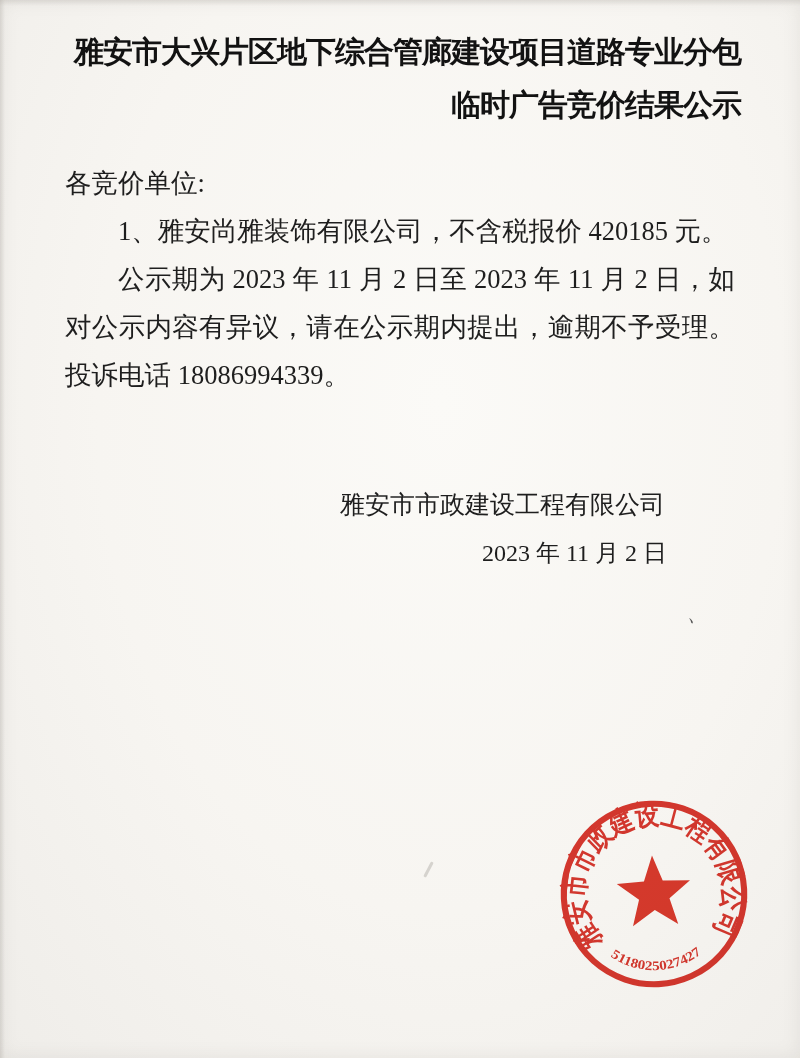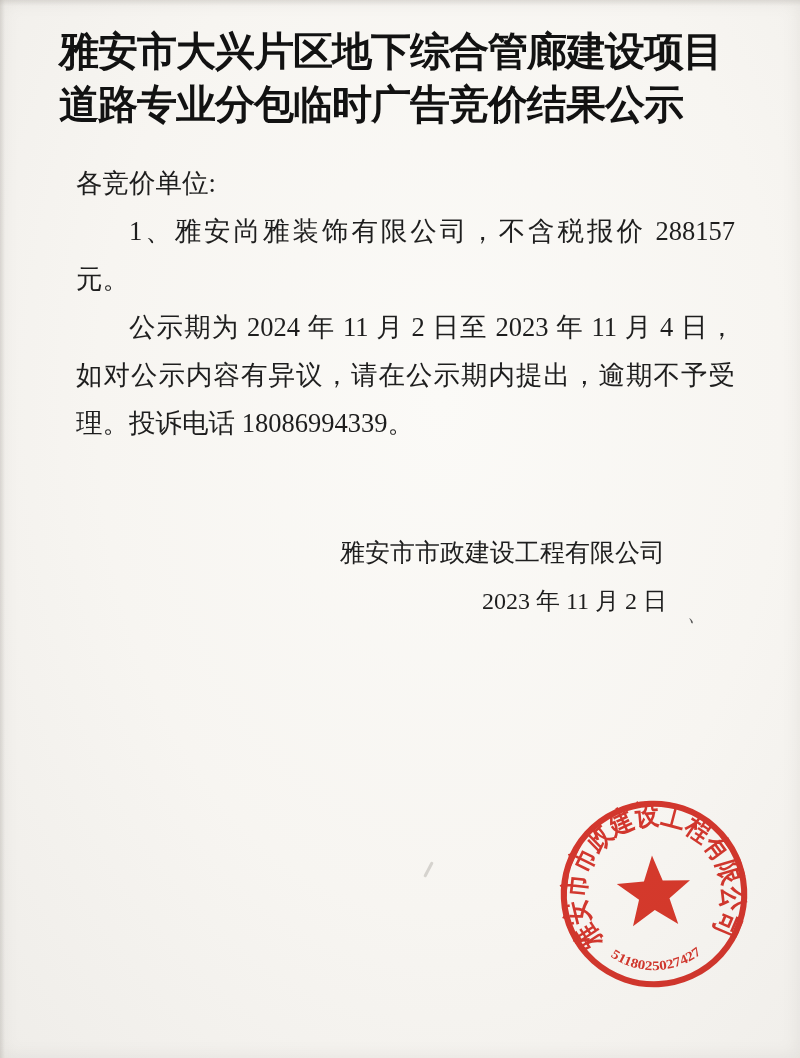--- a/index.html
+++ b/index.html
@@ -11,24 +11,24 @@
   .page{
     position:relative;width:800px;height:1058px;overflow:hidden;color:#1c1c1c;
     background:
       linear-gradient(180deg, rgba(190,186,180,.35) 0, rgba(190,186,180,0) 6px),
       linear-gradient(90deg, rgba(180,176,170,.35) 0, rgba(180,176,170,0) 5px),
       radial-gradient(ellipse at 55% 38%, #fbfaf7 0%, #f7f5f1 55%, #efede9 100%);
     box-shadow: inset 0 0 18px rgba(120,115,108,.12);
   }
   .title{
     margin:25px auto 0 auto;width:682px;
-    font-size:40px;line-height:53px;font-weight:bold;letter-spacing:-1px;
-    text-align:left;color:#121212;
+    font-size:30px;line-height:53px;font-weight:bold;letter-spacing:-1px;
+    text-align:right;color:#121212;
   }
-  .content{padding:0 65px;margin-left:11px;}
+  .content{padding:0 65px;}
   .content p{margin:0;font-size:26.5px;line-height:48px;text-align:justify;color:#1e1e1e;}
   .salutation{margin-top:28px !important;}
   .para-intro{margin-top:9px !important;}
   .indent{text-indent:2em;}
   .sig-company{
     margin-top:82px !important;text-align:right !important;padding-right:70px;
     font-size:25px !important;letter-spacing:0;
   }
   .sig-date{
     text-align:right !important;padding-right:68px;font-size:24px !important;
@@ -52,22 +52,22 @@
 </style>
 </head>
 <body>
 
 <div class="page">
 
   <h1 class="title">雅安市大兴片区地下综合管廊建设项目道路专业分包临时广告竞价结果公示</h1>
 
   <div class="content">
     <p class="salutation">各竞价单位:</p>
-    <p class="indent">1、雅安尚雅装饰有限公司，不含税报价 288157 元。</p>
-    <p class="indent">公示期为 2024 年 11 月 2 日至 2023 年 11 月 4 日，如对公示内容有异议，请在公示期内提出，逾期不予受理。投诉电话 18086994339。</p>
+    <p class="indent">1、雅安尚雅装饰有限公司，不含税报价 420185 元。</p>
+    <p class="indent">公示期为 2023 年 11 月 2 日至 2023 年 11 月 2 日，如对公示内容有异议，请在公示期内提出，逾期不予受理。投诉电话 18086994339。</p>
     <p class="sig-company">雅安市市政建设工程有限公司</p>
     <p class="sig-date">2023 年 11 月 2 日</p>
   </div>
 
   <span class="stray-mark">、</span>
   <span class="scan-artifact"></span>
 
   <div class="seal">
     <svg viewBox="0 0 200 200">
       <defs>

